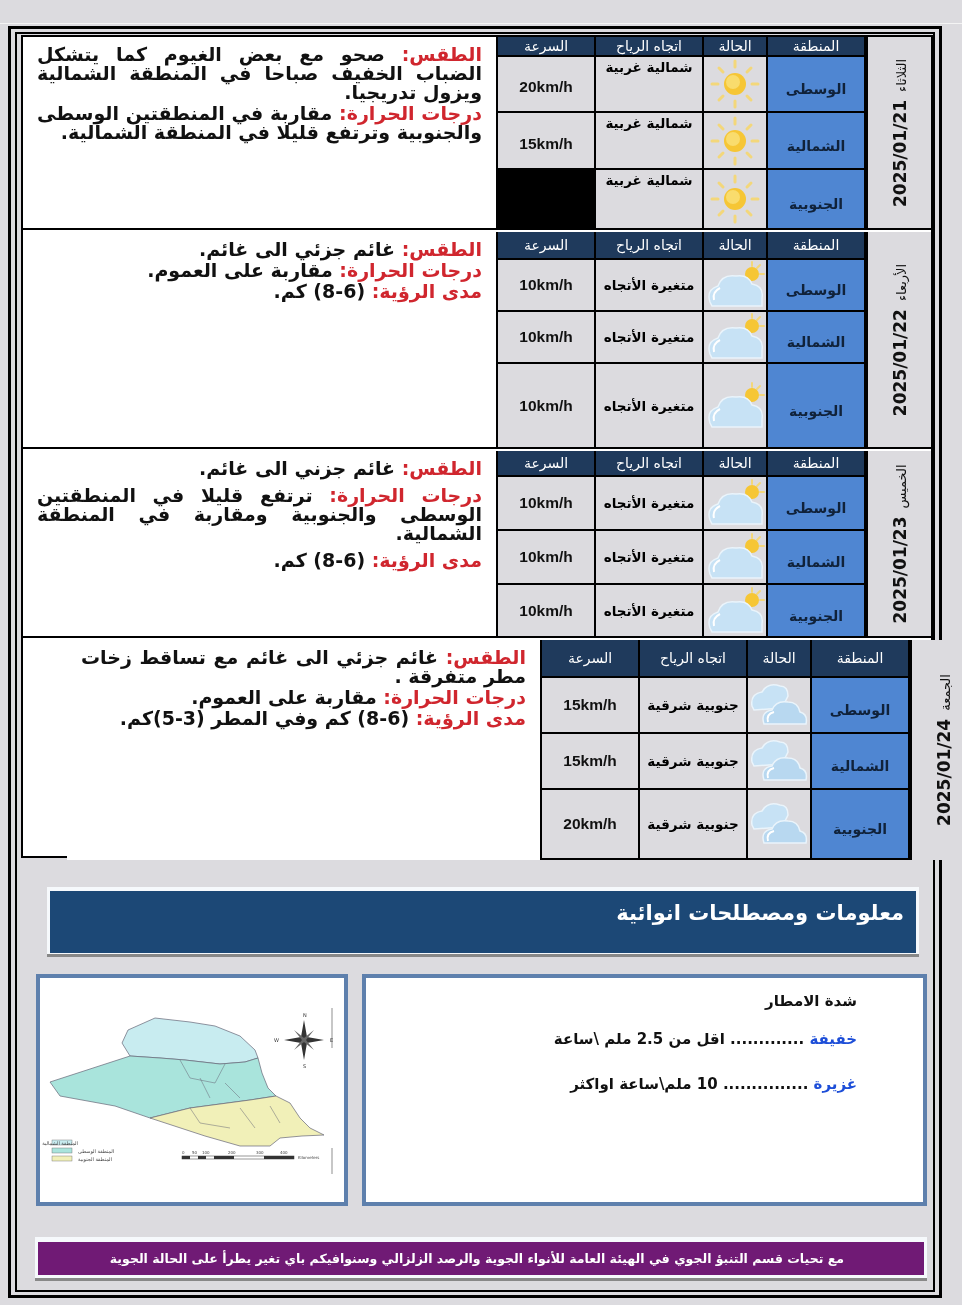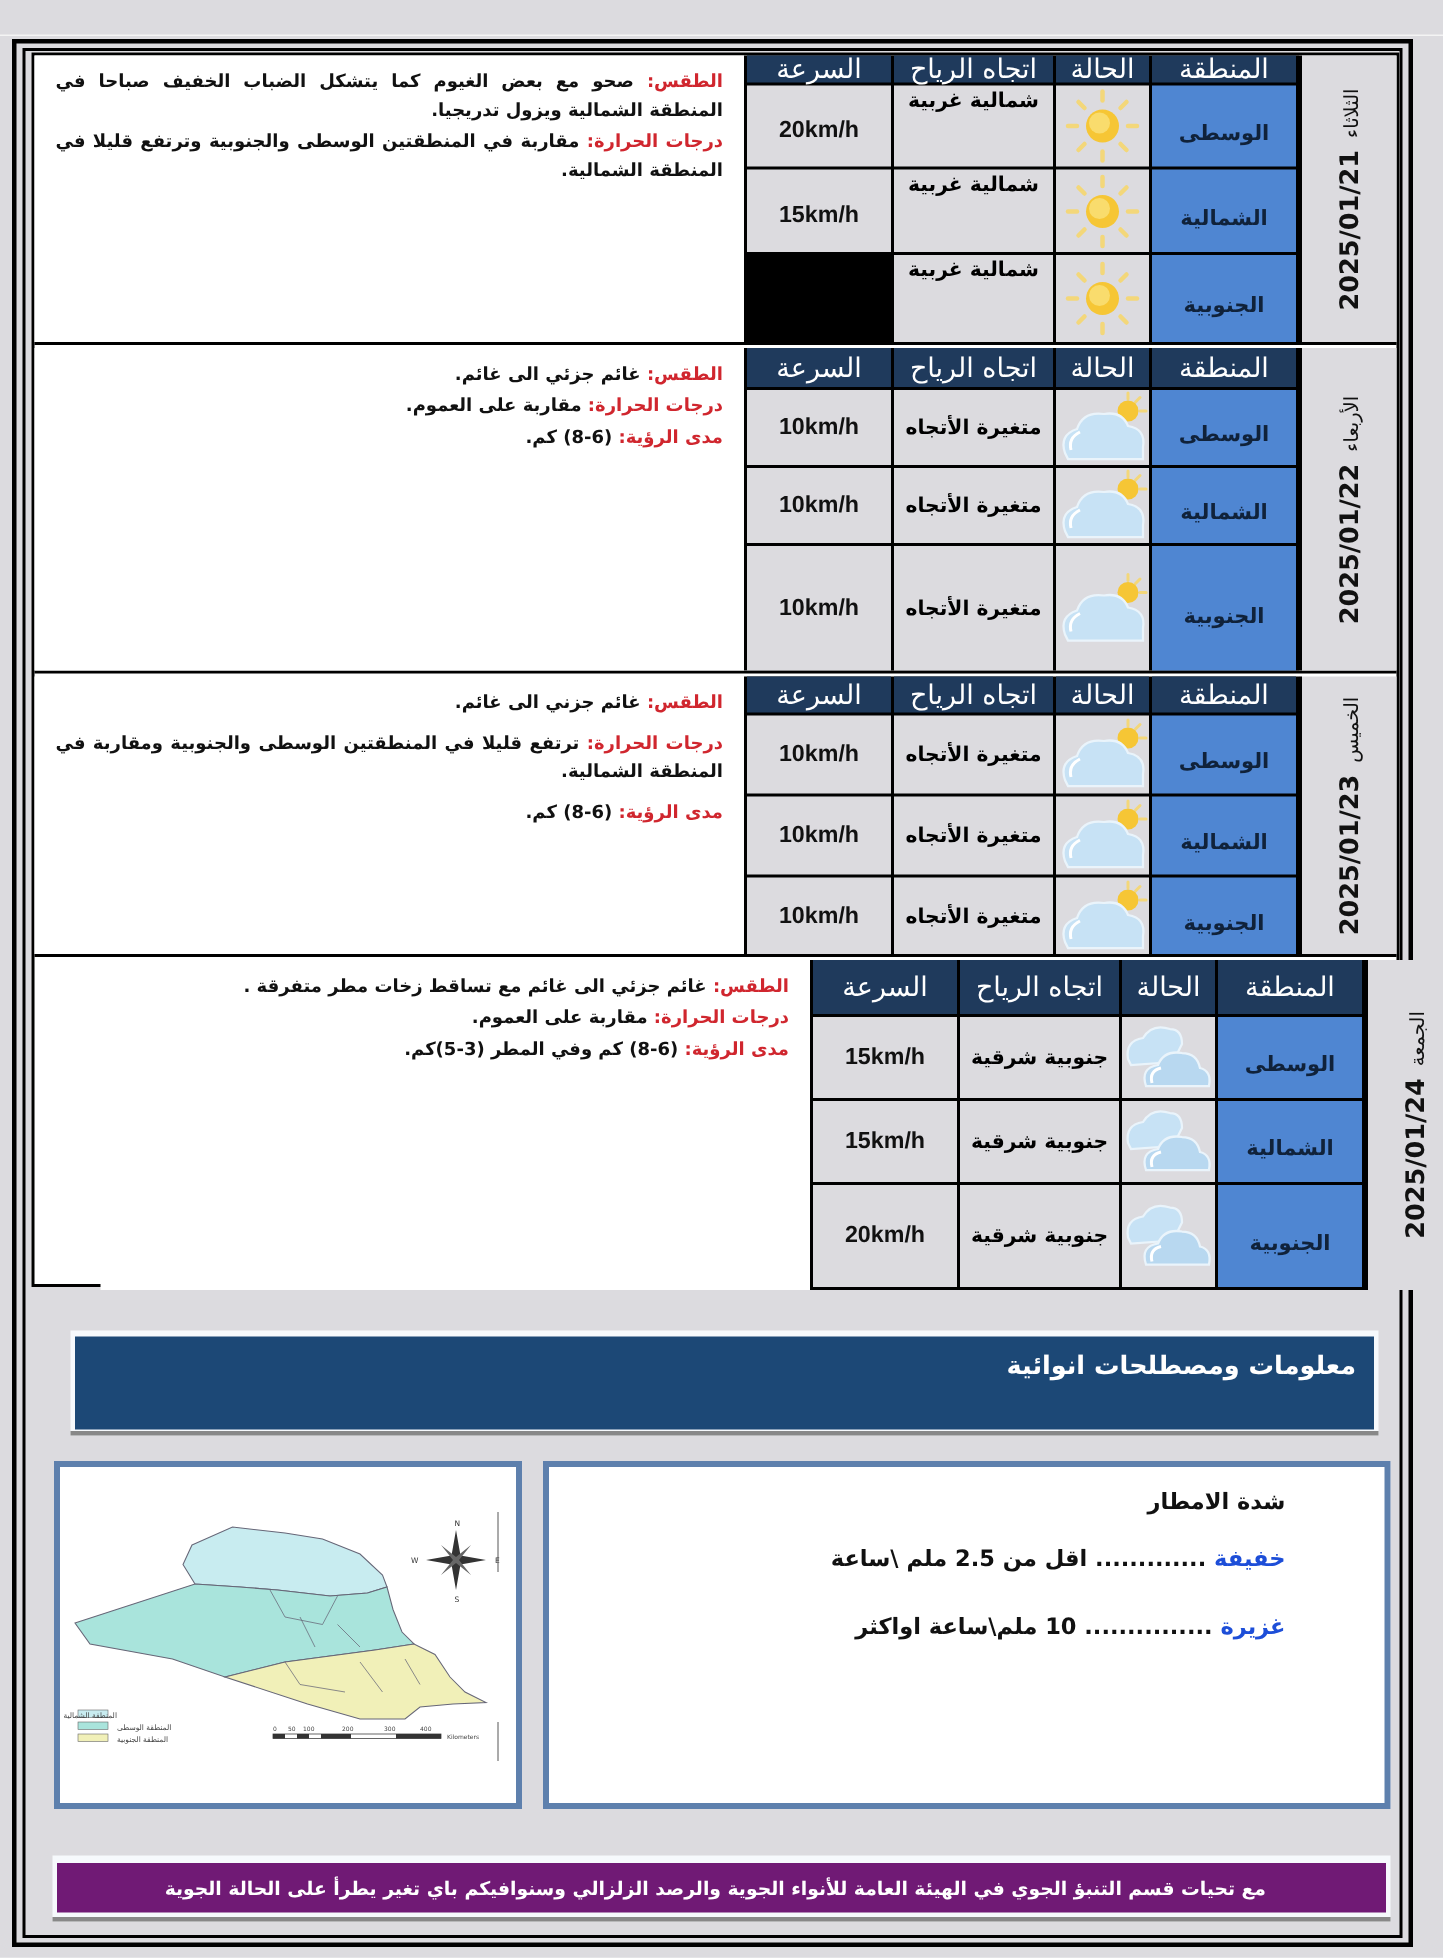--- a/index.html
+++ b/index.html
@@ -5,33 +5,33 @@
     * { box-sizing: border-box; margin: 0; padding: 0; }
     html, body { width: 962px; height: 1305px; background: #dcdbdf; overflow: hidden; }
     body { position: relative; font-family: "DejaVu Sans", sans-serif; }
     .topgap { position: absolute; left: 0; top: 0; width: 962px; height: 24px; background: #dcdbdf; border-bottom: 1px solid #f4f4f4; }
     .frame-outer { position: absolute; left: 8px; top: 26px; width: 934px; height: 1272px; border: 3px solid #000; background: #dcdbdf; }
     .frame-inner { position: absolute; left: 4px; top: 3px; width: 920px; height: 1260px; border: 2px solid #000; background: #dcdbdf; }
 
     .forecast { position: absolute; left: 4px; top: 1px; width: 912px; height: 823px; border: 2px solid #000; background: #fff; }
     .day { position: absolute; left: 0; width: 908px; border-bottom: 2px solid #000; }
     .day:last-child { border-bottom: none; }
-    .notes { position: absolute; left: 0; top: 0; width: 475px; height: 100%; background: #fff; border-right: 2px solid #000; direction: rtl; padding: 8px 14px 0 14px; font-family: "DejaVu Sans", sans-serif; font-weight: bold; font-size: 12px; color: #111; }
+    .notes { position: absolute; left: 0; top: 0; width: 475px; height: 100%; background: #fff; border-right: 2px solid #000; direction: rtl; padding: 8px 14px 0 14px; font-family: "DejaVu Sans", sans-serif; font-weight: bold; font-size: 19px; color: #111; }
     .notes p { margin-bottom: 2px; line-height: 19px; text-align: justify; }
     .notes .lbl { color: #d0262e; }
     .grid { position: absolute; left: 475px; top: 0; width: 368px; height: 100%; background: #000; }
-    .hdr { background: #1f3a5c; color: #fff; font-size: 18px; }
+    .hdr { background: #1f3a5c; color: #fff; font-size: 14px; }
     .cell { position: absolute; display: flex; align-items: center; justify-content: center; font-weight: bold; }
     .datecol { position: absolute; left: 843px; top: 0; width: 65px; height: 100%; background: #dcdbdf; border-left: 2px solid #000; }
     .datecol .vert { position: absolute; left: 50%; top: 50%; transform: translate(-50%, -50%) rotate(-90deg); white-space: nowrap; font-weight: bold; font-size: 17px; color: #111; }
     .datecol .vert .dn { font-size: 13px; font-weight: normal; margin-left: 8px; }
 
     .section-title { position: absolute; left: 30px; top: 853px; width: 872px; height: 70px; background: #f6f9fc; border-bottom: 3px solid #888; }
     .section-title .bar { position: absolute; left: 3px; top: 4px; width: 866px; height: 62px; background: #1c4876; }
-    .section-title .txt { position: absolute; right: 12px; top: 10px; color: #fff; font-weight: bold; font-size: 17px; direction: rtl; }
+    .section-title .txt { position: absolute; right: 12px; top: 10px; color: #fff; font-weight: bold; font-size: 21px; direction: rtl; }
 
     .map-box { position: absolute; left: 19px; top: 940px; width: 312px; height: 232px; border: 4px solid #5e80ad; background: #fff; }
     .rain-box { position: absolute; left: 345px; top: 940px; width: 565px; height: 232px; border: 4px solid #5e80ad; background: #fff; direction: rtl; padding: 10px 66px 0 20px; }
     .rain-box .title { font-weight: bold; font-size: 15px; color: #111; margin-top: 4px; margin-bottom: 20px; }
     .rain-box .line { font-weight: bold; font-size: 15px; color: #111; margin-bottom: 27px; }
     .rain-box .lev { color: #1d4ed8; }
 
     .footer { position: absolute; left: 18px; top: 1203px; width: 892px; height: 44px; background: #f6f9fc; border-bottom: 3px solid #888; }
     .footer .bar { position: absolute; left: 3px; top: 5px; width: 886px; height: 33px; background: #701a75; }
     .footer .txt { position: absolute; right: 80px; top: 9px; color: #fff; font-weight: bold; font-size: 12.5px; direction: rtl; white-space: nowrap; }

